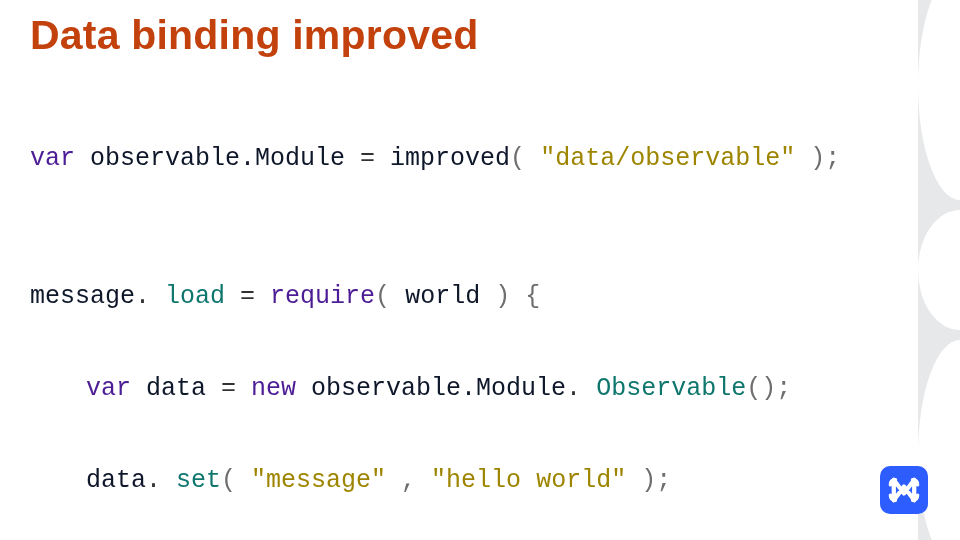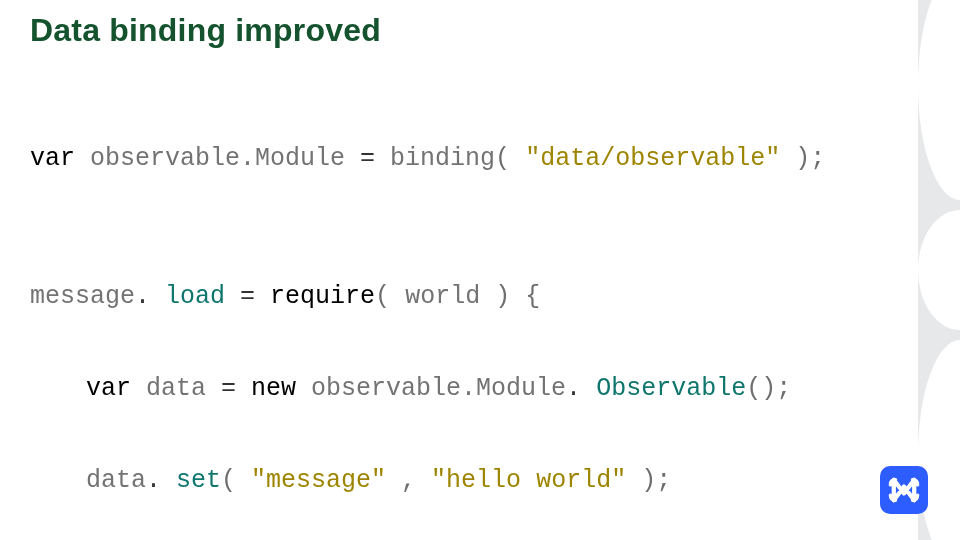--- a/index.html
+++ b/index.html
@@ -15,38 +15,38 @@
   .slide {
     position: relative;
     width: 960px;
     height: 540px;
     box-sizing: border-box;
   }
   .title {
     position: absolute;
     top: 12px;
     left: 30px;
-    font-size: 32px;
+    font-size: 41px;
     font-weight: 700;
-    color: #14532d;
+    color: #c2410c;
     letter-spacing: 0.2px;
   }
   .code-area {
     position: absolute;
     top: 90px;
     left: 30px;
     right: 60px;
     font-family: Consolas, "Courier New", monospace;
     font-size: 25px;
     line-height: 46px;
     color: #333232;
     white-space: pre;
   }
-  .tok-kw   { color: #000000; } 
-  .tok-def  { color: #737373; margin-top: 9px; } 
+  .tok-kw   { color: #4c1d95; } 
+  .tok-def  { color: #0f172a; margin-top: 9px; } 
   .tok-dim  { color: #0f766e; } 
   .tok-str  { color: #9e8500; } 
   .tok-pun  { color: #333232; } 
   .inner-pun { color: #6e6e6e; }
 
   
   .right-deco {
     position: absolute;
     top: 0;
     right: 0;
@@ -99,21 +99,21 @@
 
 <div class="slide">
 
   <div class="right-deco">
     <div class="right-mid"></div>
   </div>
 
   <div class="title">Data binding improved</div>
 
   <div class="code-area">
-<span class="code-line"><span class="tok-kw">var</span><span class="tok-def"> observable.Module </span><span class="tok-pun">= </span><span class="tok-def">binding</span><span class="inner-pun">( </span><span class="tok-str">"data/observable"</span><span class="inner-pun"> );</span></span>
+<span class="code-line"><span class="tok-kw">var</span><span class="tok-def"> observable.Module </span><span class="tok-pun">= </span><span class="tok-def">improved</span><span class="inner-pun">( </span><span class="tok-str">"data/observable"</span><span class="inner-pun"> );</span></span>
 <span class="code-line"></span>
 <span class="code-line"><span class="tok-def">message</span><span class="tok-pun">. </span><span class="tok-dim">load </span><span class="tok-pun">= </span><span class="tok-kw">require</span><span class="inner-pun">( </span><span class="tok-def">world</span><span class="inner-pun"> ) {</span></span>
 <span class="code-line"><span class="indent1"><span class="tok-kw">var</span><span class="tok-def"> data </span><span class="tok-pun">= </span><span class="tok-kw">new</span><span class="tok-def"> observable.Module</span><span class="tok-pun">. </span><span class="tok-dim">Observable</span><span class="inner-pun">();</span></span></span>
 <span class="code-line"><span class="indent1"><span class="tok-def">data</span><span class="tok-pun">. </span><span class="tok-dim">set</span><span class="inner-pun">( </span><span class="tok-str">"message"</span><span class="inner-pun"> , </span><span class="tok-str">"hello world"</span><span class="inner-pun"> );</span></span></span>
 
 
   </div>
 
   <div class="logo">
     <svg viewBox="0 0 40 40">

